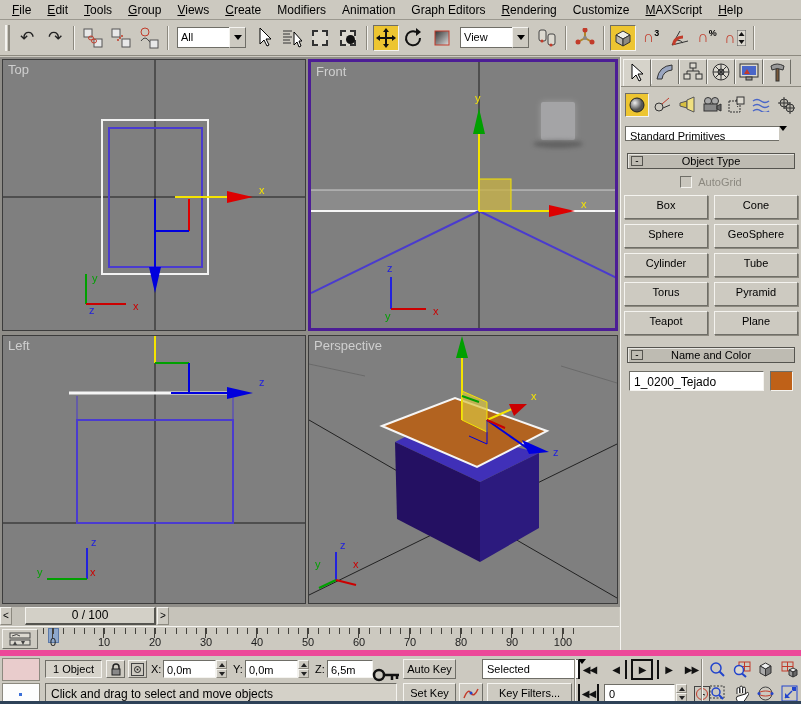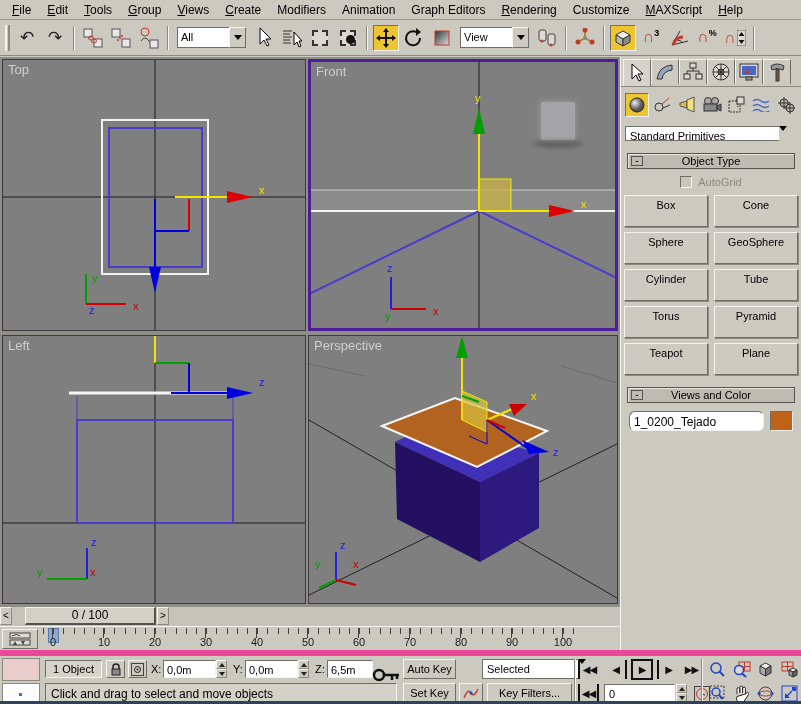--- a/index.html
+++ b/index.html
@@ -51,23 +51,23 @@
   #cp-cats { display:flex; padding:6px 2px 2px 4px; border-top:1px solid #8c897f; }
   .cp-cat { width:24px; height:24px; display:flex; align-items:center; justify-content:center; margin-right:1px; }
   .cp-cat.active { background:#edc531; border-top:1px solid #6f6e67; border-left:1px solid #6f6e67; border-right:1px solid #f4f3ef; border-bottom:1px solid #f4f3ef; }
   #cp-dropdown { margin:7px 4px 0 4px; height:15px; display:flex; }
   #cp-dropdown .combo-text { flex:1; background:#fff; border:1px solid #6f6e67; border-right:none; padding:3px 4px 0 4px; }
   .rollout-hd { margin:12px 6px 0 6px; height:16px; background:#bebbb2; border:1px solid #55544f; box-shadow:inset 1px 1px 0 #e8e7e2; position:relative; text-align:center; font-size:11px; line-height:15px; }
   .rollout-hd .minus { position:absolute; left:3px; top:2px; width:12px; height:10px; border:1px solid #55544f; font-size:10px; line-height:8px; text-align:center; background:#bebbb2; }
   .autogrid-row { display:flex; align-items:center; justify-content:center; margin-top:7px; color:#8b887f; }
   .checkbox { width:12px; height:12px; background:#c9c6bd; border-top:1px solid #6f6e67; border-left:1px solid #6f6e67; border-right:1px solid #f4f3ef; border-bottom:1px solid #f4f3ef; margin-right:6px; }
   #obj-grid { display:grid; grid-template-columns:84px 84px; grid-gap:5px 6px; justify-content:center; margin-top:7px; }
-  .obj-btn { height:32px; text-align:center; line-height:18px; font-size:11px; background:#cdcac1; border-top:1px solid #f4f3ef; border-left:1px solid #f4f3ef; border-right:1px solid #6f6e67; border-bottom:1px solid #6f6e67; box-shadow:1px 1px 0 #8c897f; }
+  .obj-btn { height:24px; text-align:center; line-height:18px; font-size:11px; background:#cdcac1; border-top:1px solid #f4f3ef; border-left:1px solid #f4f3ef; border-right:1px solid #6f6e67; border-bottom:1px solid #6f6e67; box-shadow:1px 1px 0 #8c897f; }
   #name-row { display:flex; margin:8px 8px 0 8px; align-items:center; }
-  #name-field { flex:1; height:20px; background:#fff; border-top:1px solid #6f6e67; border-left:1px solid #6f6e67; border-right:1px solid #f4f3ef; border-bottom:1px solid #f4f3ef; padding:3px 4px 0 4px; font-size:12px;border-radius:6px; }
+  #name-field { flex:1; height:20px; background:#fff; border-top:1px solid #6f6e67; border-left:1px solid #6f6e67; border-right:1px solid #f4f3ef; border-bottom:1px solid #f4f3ef; padding:3px 4px 0 4px; font-size:12px; }
   #color-swatch { width:23px; height:20px; margin-left:6px; border-top:1px solid #6f6e67; border-left:1px solid #6f6e67; border-right:1px solid #f4f3ef; border-bottom:1px solid #f4f3ef; }
 
   
   #timeslider { position:absolute; top:607px; left:0; width:619px; height:20px; background:#c6c3ba; border-bottom:1px solid #f4f3ef; display:flex; }
   .ts-arrow { width:12px; height:18px; background:#cdcac1; border:1px solid #8c897f; border-top-color:#f4f3ef; border-left-color:#f4f3ef; font-size:10px; text-align:center; line-height:16px; }
   #ts-handle { width:131px; height:18px; margin-left:13px; margin-right:1px; background:#d3d0c7; border-top:1px solid #f4f3ef; border-left:1px solid #f4f3ef; border-right:2px solid #55544f; border-bottom:2px solid #55544f; text-align:center; font-size:12px; line-height:15px; }
   #trackbar { position:absolute; top:628px; left:0; width:619px; height:22px; background:#ccc9c0; }
   #tb-curve-btn { position:absolute; left:2px; top:1px; width:36px; height:20px; }
   #tb-marker { position:absolute; left:48px; top:0; width:11px; height:15px; background:#8ea8cc; border:1px solid #5b79a8; }
   .minor-ticks { position:absolute; left:43px; top:0; width:535px; height:6px;
@@ -536,21 +536,21 @@
     <div class="obj-btn">Cylinder</div>
     <div class="obj-btn">Tube</div>
     <div class="obj-btn">Torus</div>
     <div class="obj-btn">Pyramid</div>
     <div class="obj-btn">Teapot</div>
     <div class="obj-btn">Plane</div>
   </div>
 
   <div class="rollout-hd">
     <span class="minus">-</span>
-    <span>Views and Color</span>
+    <span>Name and Color</span>
   </div>
   <div id="name-row">
     <div id="name-field">1_0200_Tejado</div>
     <div id="color-swatch" style="background:#bf6118;"></div>
   </div>
 </div>
 
 <div id="timeslider">
   <div class="ts-arrow">&lt;</div>
   <div id="ts-handle">0 / 100</div>

